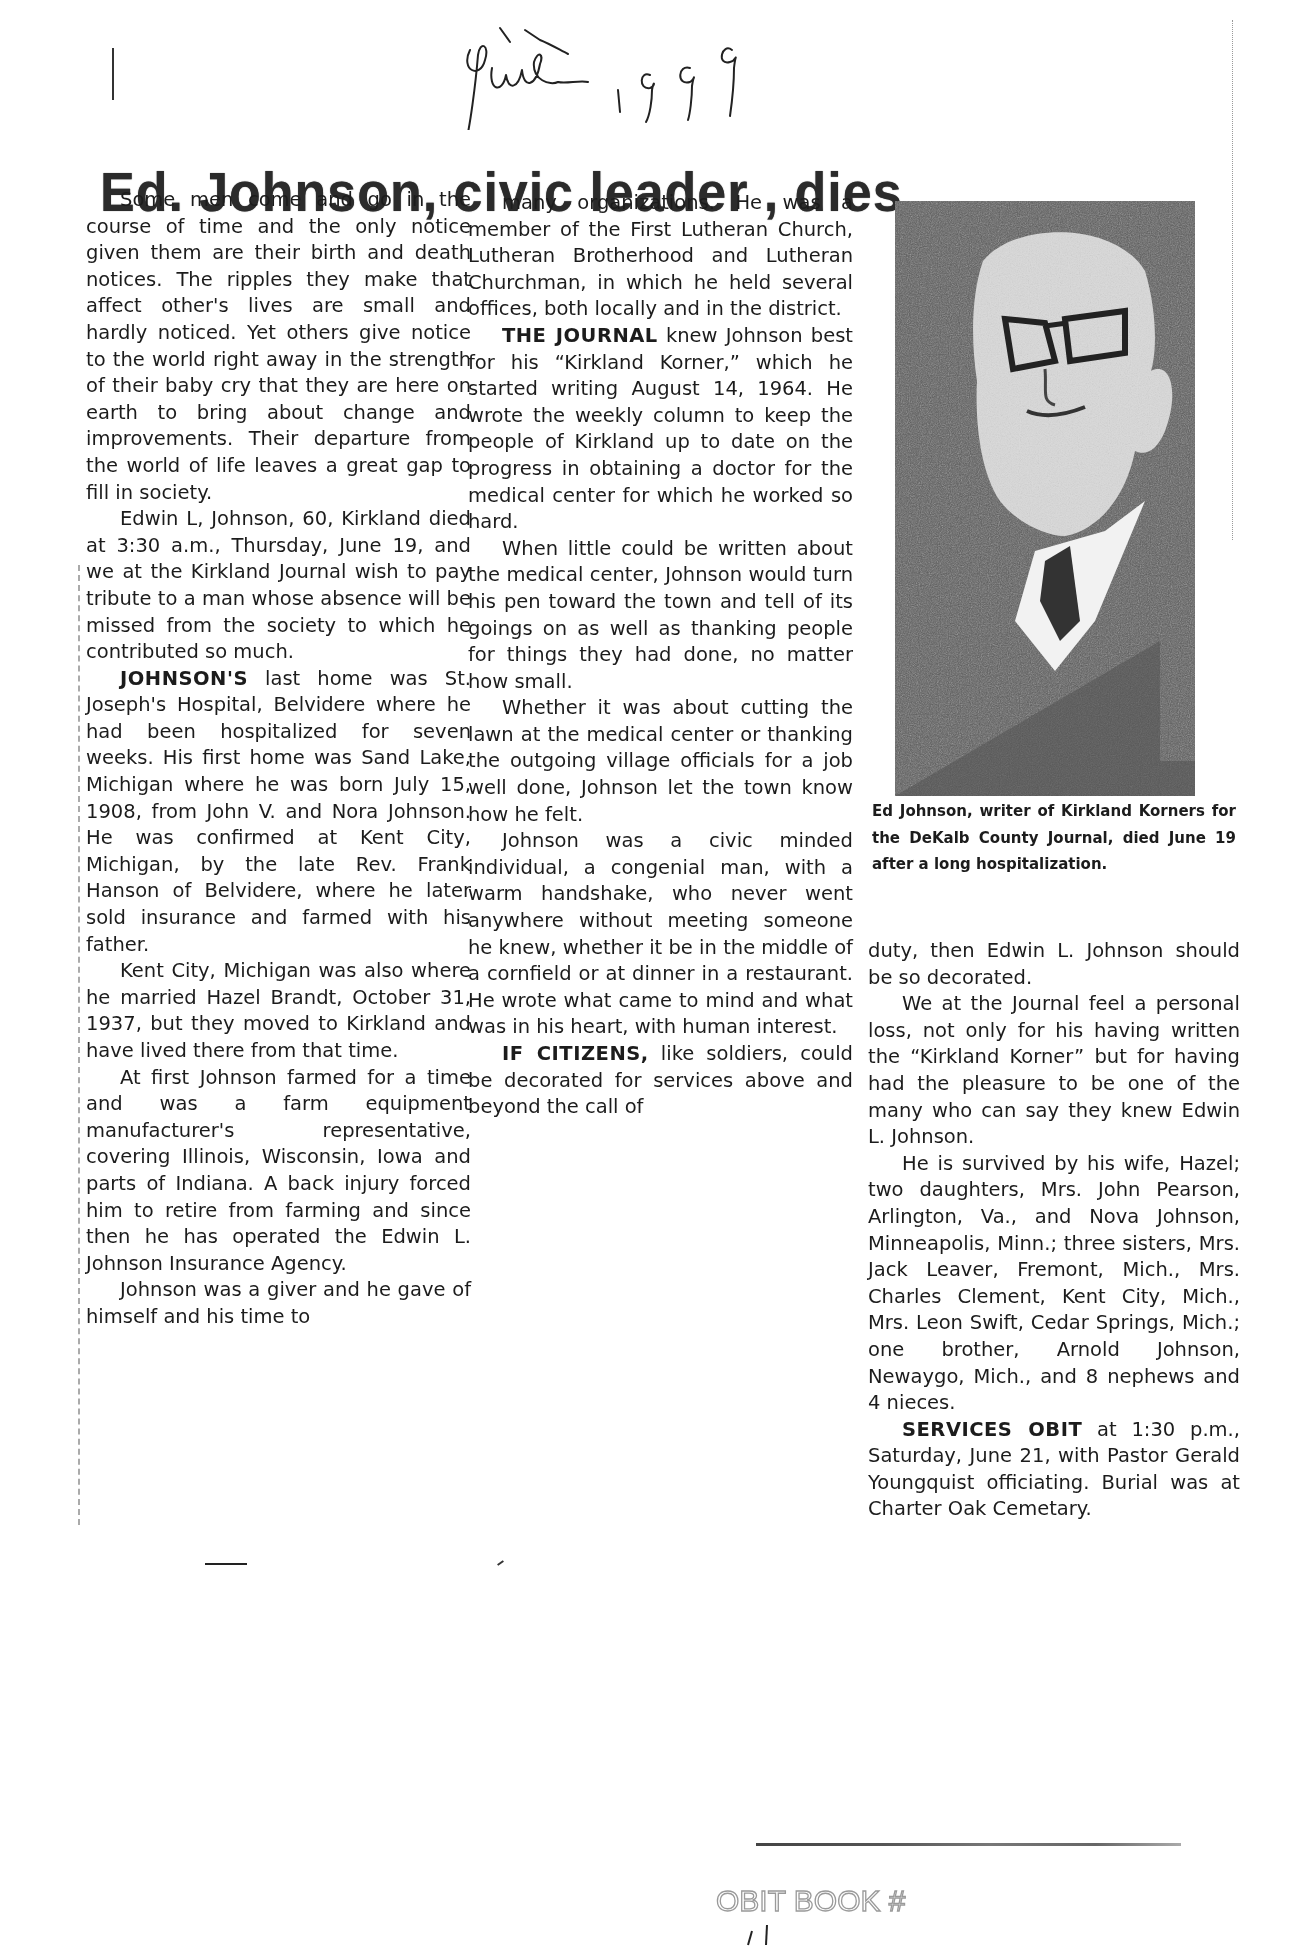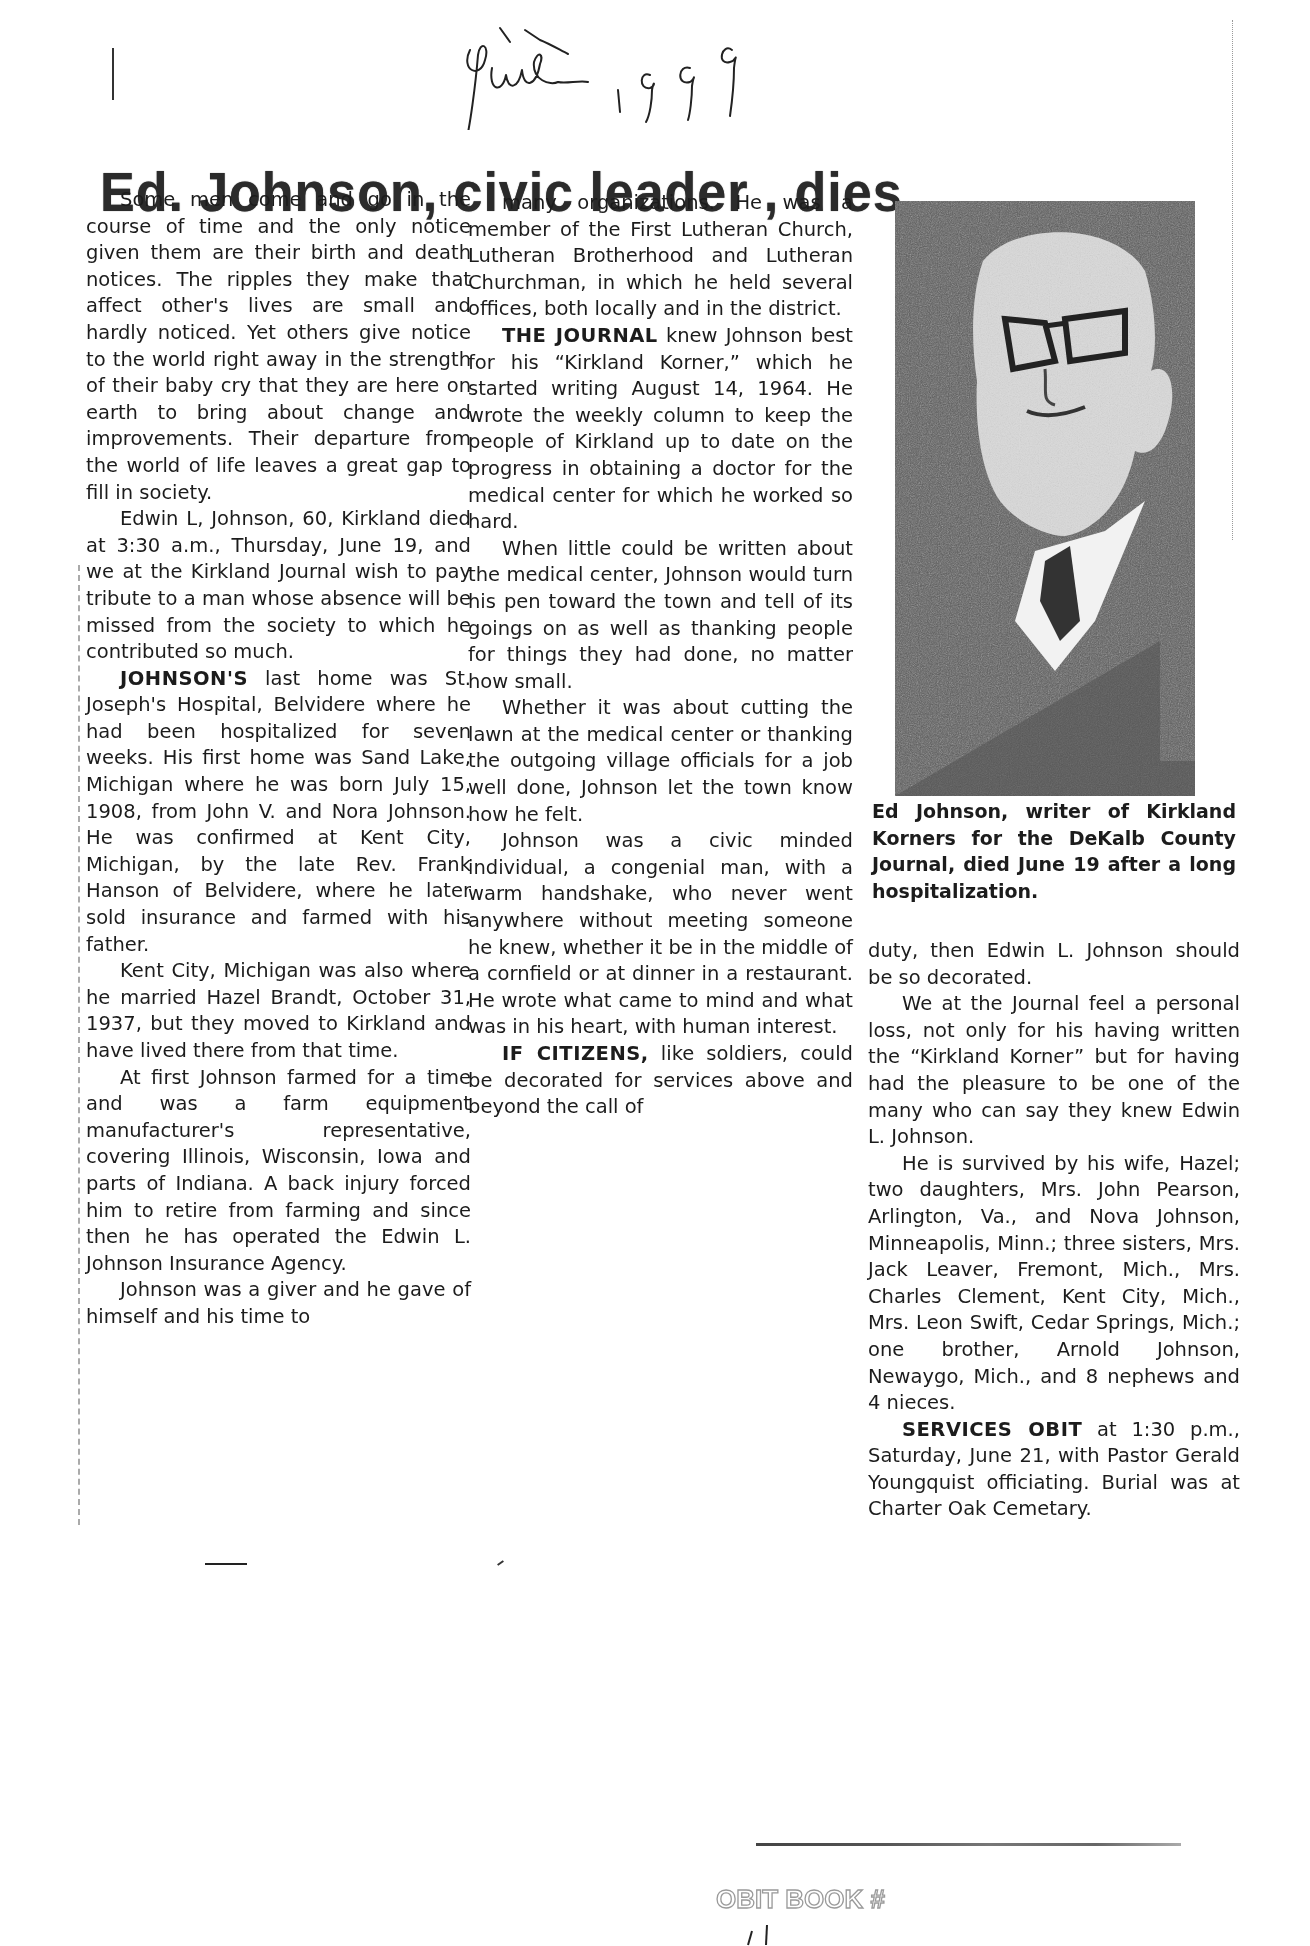--- a/index.html
+++ b/index.html
@@ -29,29 +29,29 @@
   .col1 { left: 86px; top: 187px; width: 385px; }
   .col2 { left: 468px; top: 190px; width: 385px; }
   .col3 { left: 868px; top: 930px; width: 372px; margin-top: 8px; }
   .lead { font-weight: 700; letter-spacing: 0.5px; }
 
   .photo { position: absolute; left: 895px; top: 201px; width: 300px; height: 595px; }
   .photo svg { width: 100%; height: 100%; display: block; }
 
   .caption { position: absolute; left: 872px; top: 798px; width: 364px;
              font-family: "DejaVu Sans", sans-serif; font-weight: 700;
-             font-size: 19px; line-height: 26.5px; text-align: justify; color: #1c1c1c; }
+             font-size: 15px; line-height: 26.5px; text-align: justify; color: #1c1c1c; }
 
   .dash-bottom-left { position: absolute; left: 205px; top: 1563px; width: 42px; height: 2px; background: #222; }
   .tick-bottom-mid { position: absolute; left: 497px; top: 1562px; width: 7px; height: 2px;
                      background: #333; transform: rotate(-35deg); }
   .bottom-rule { position: absolute; left: 756px; top: 1843px; width: 425px; height: 3px;
                  background: linear-gradient(90deg, #444 0%, #555 30%, #777 55%, #666 80%, #aaa 100%); }
   .stamp { position: absolute; left: 716px; top: 1884px; font-family: "Liberation Sans", sans-serif;
-           font-weight: 700; font-size: 26px; color: #ffffff; letter-spacing: 0px;
+           font-weight: 400; font-size: 30px; color: #ffffff; letter-spacing: 0px;
            -webkit-text-stroke: 1.3px #9a9a9a; }
   .stamp-marks { position: absolute; left: 740px; top: 1925px; width: 60px; height: 21px; }
 </style>
 </head>
 <body>
 
 <div class="clip">
 
   <div class="margin-mark"></div>
   <div class="crop-line-right"></div>

